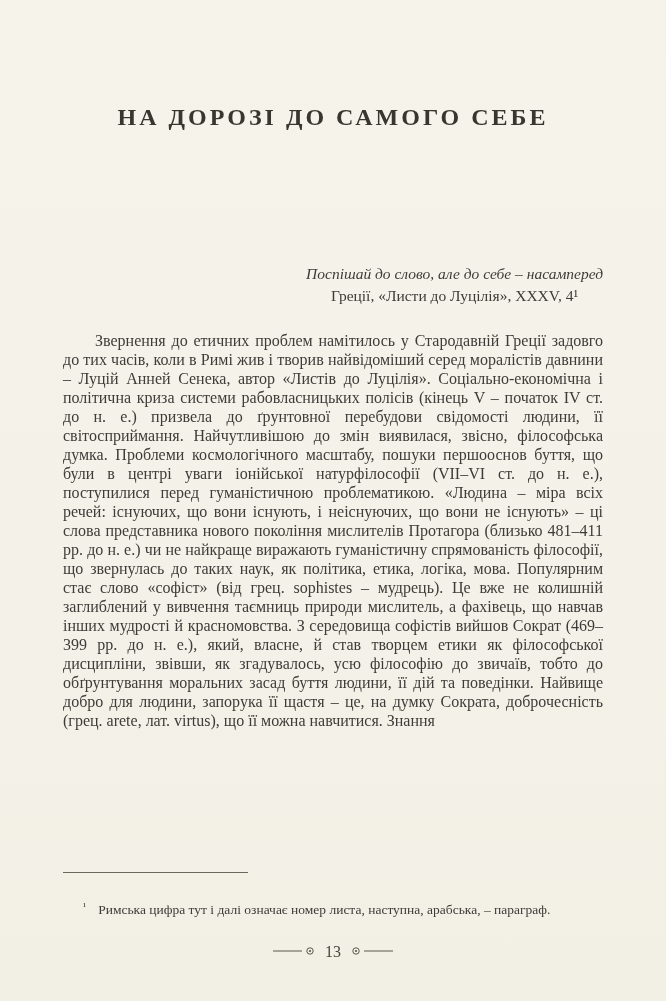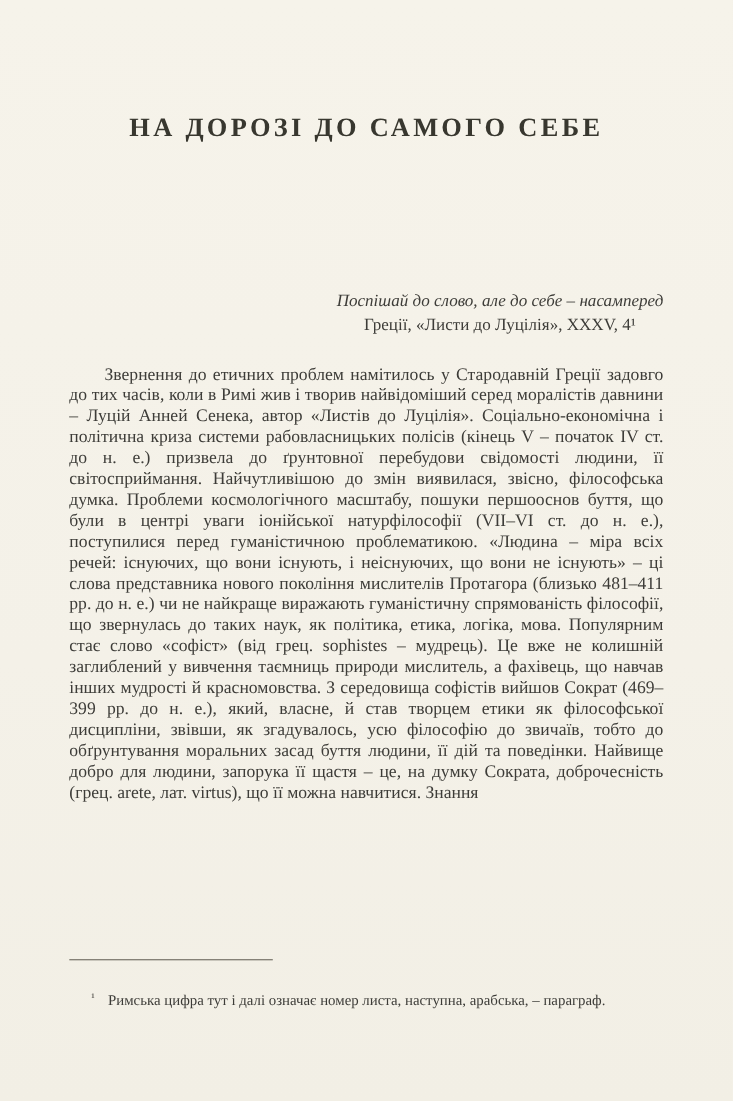--- a/index.html
+++ b/index.html
@@ -125,14 +125,25 @@
   </div>
 
   <div class="body-text" lang="uk">Звернення до етичних проблем намітилось у Стародавній Греції задовго до тих часів, коли в Римі жив і творив найвідоміший серед моралістів давнини – Луцій Анней Сенека, автор «Листів до Луцілія». Соціально-економічна і політична криза системи рабовласницьких полісів (кінець V – початок IV ст. до н. е.) призвела до ґрунтовної перебудови свідомості людини, її світосприймання. Найчутливішою до змін виявилася, звісно, філософська думка. Проблеми космологічного масштабу, пошуки першооснов буття, що були в центрі уваги іонійської натурфілософії (VII–VI ст. до н. е.), поступилися перед гуманістичною проблематикою. «Людина – міра всіх речей: існуючих, що вони існують, і неіснуючих, що вони не існують» – ці слова представника нового покоління мислителів Протагора (близько 481–411 рр. до н. е.) чи не найкраще виражають гуманістичну спрямованість філософії, що звернулась до таких наук, як політика, етика, логіка, мова. Популярним стає слово «софіст» (від грец. sophistes – мудрець). Це вже не колишній заглиблений у вивчення таємниць природи мислитель, а фахівець, що навчав інших мудрості й красномовства. З середовища софістів вийшов Сократ (469–399 рр. до н. е.), який, власне, й став творцем етики як філософської дисципліни, звівши, як згадувалось, усю філософію до звичаїв, тобто до обґрунтування моральних засад буття людини, її дій та поведінки. Найвище добро для людини, запорука її щастя – це, на думку Сократа, доброчесність (грец. arete, лат. virtus), що її можна навчитися. Знання</div>
 
   <div class="footnote-rule"></div>
 
   <div class="footnote">
     <span class="fn-marker">¹</span><span>Римська цифра тут і далі означає номер листа, наступна, арабська, – параграф.</span>
   </div>
 
+  <div class="footer">
+    <svg class="orn" width="44" height="12" viewBox="0 0 44 12">
+      <line x1="1" y1="6" x2="30" y2="6" stroke="#5a5749" stroke-width="1"></line>
+      <circle cx="38" cy="6" r="3.2" fill="none" stroke="#5a5749" stroke-width="1"></circle>
+      <circle cx="38" cy="6" r="1.1" fill="#5a5749"></circle>
+    </svg><span class="page-number">13</span><svg class="orn orn-right" width="44" height="12" viewBox="0 0 44 12">
+      <line x1="1" y1="6" x2="30" y2="6" stroke="#5a5749" stroke-width="1"></line>
+      <circle cx="38" cy="6" r="3.2" fill="none" stroke="#5a5749" stroke-width="1"></circle>
+      <circle cx="38" cy="6" r="1.1" fill="#5a5749"></circle>
+    </svg>
+  </div>
 
 </div>
 
 </body></html>

